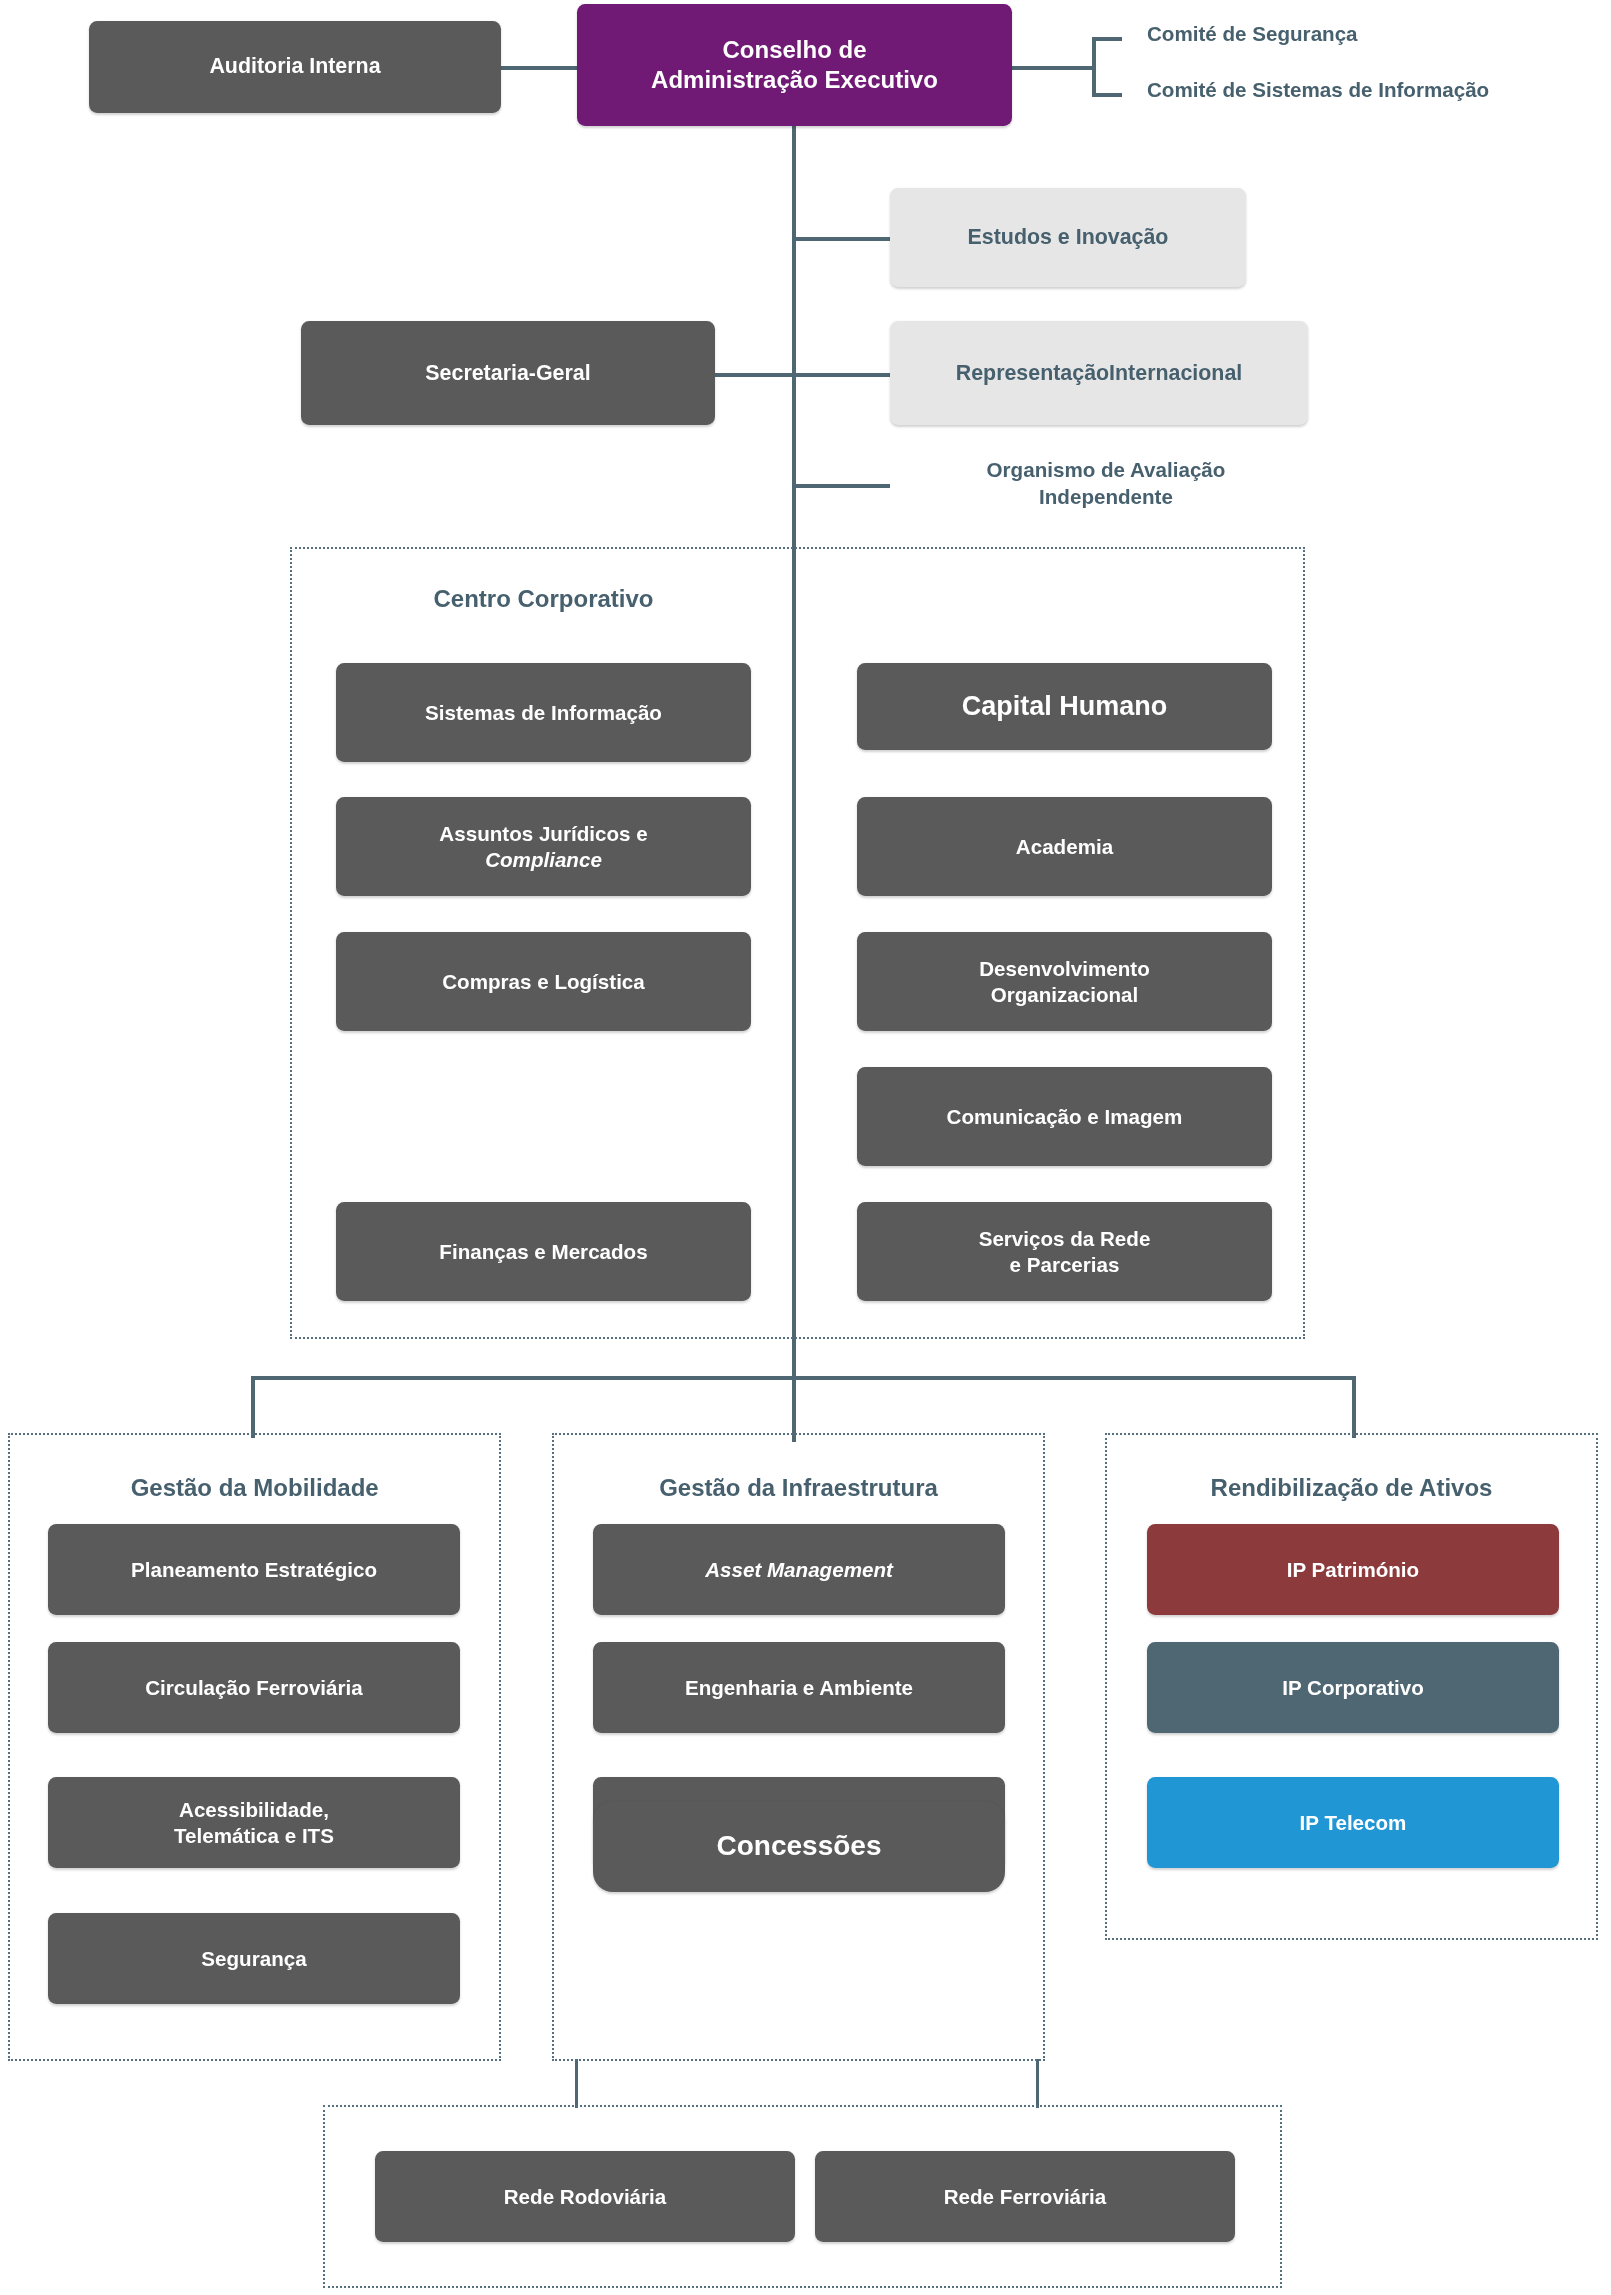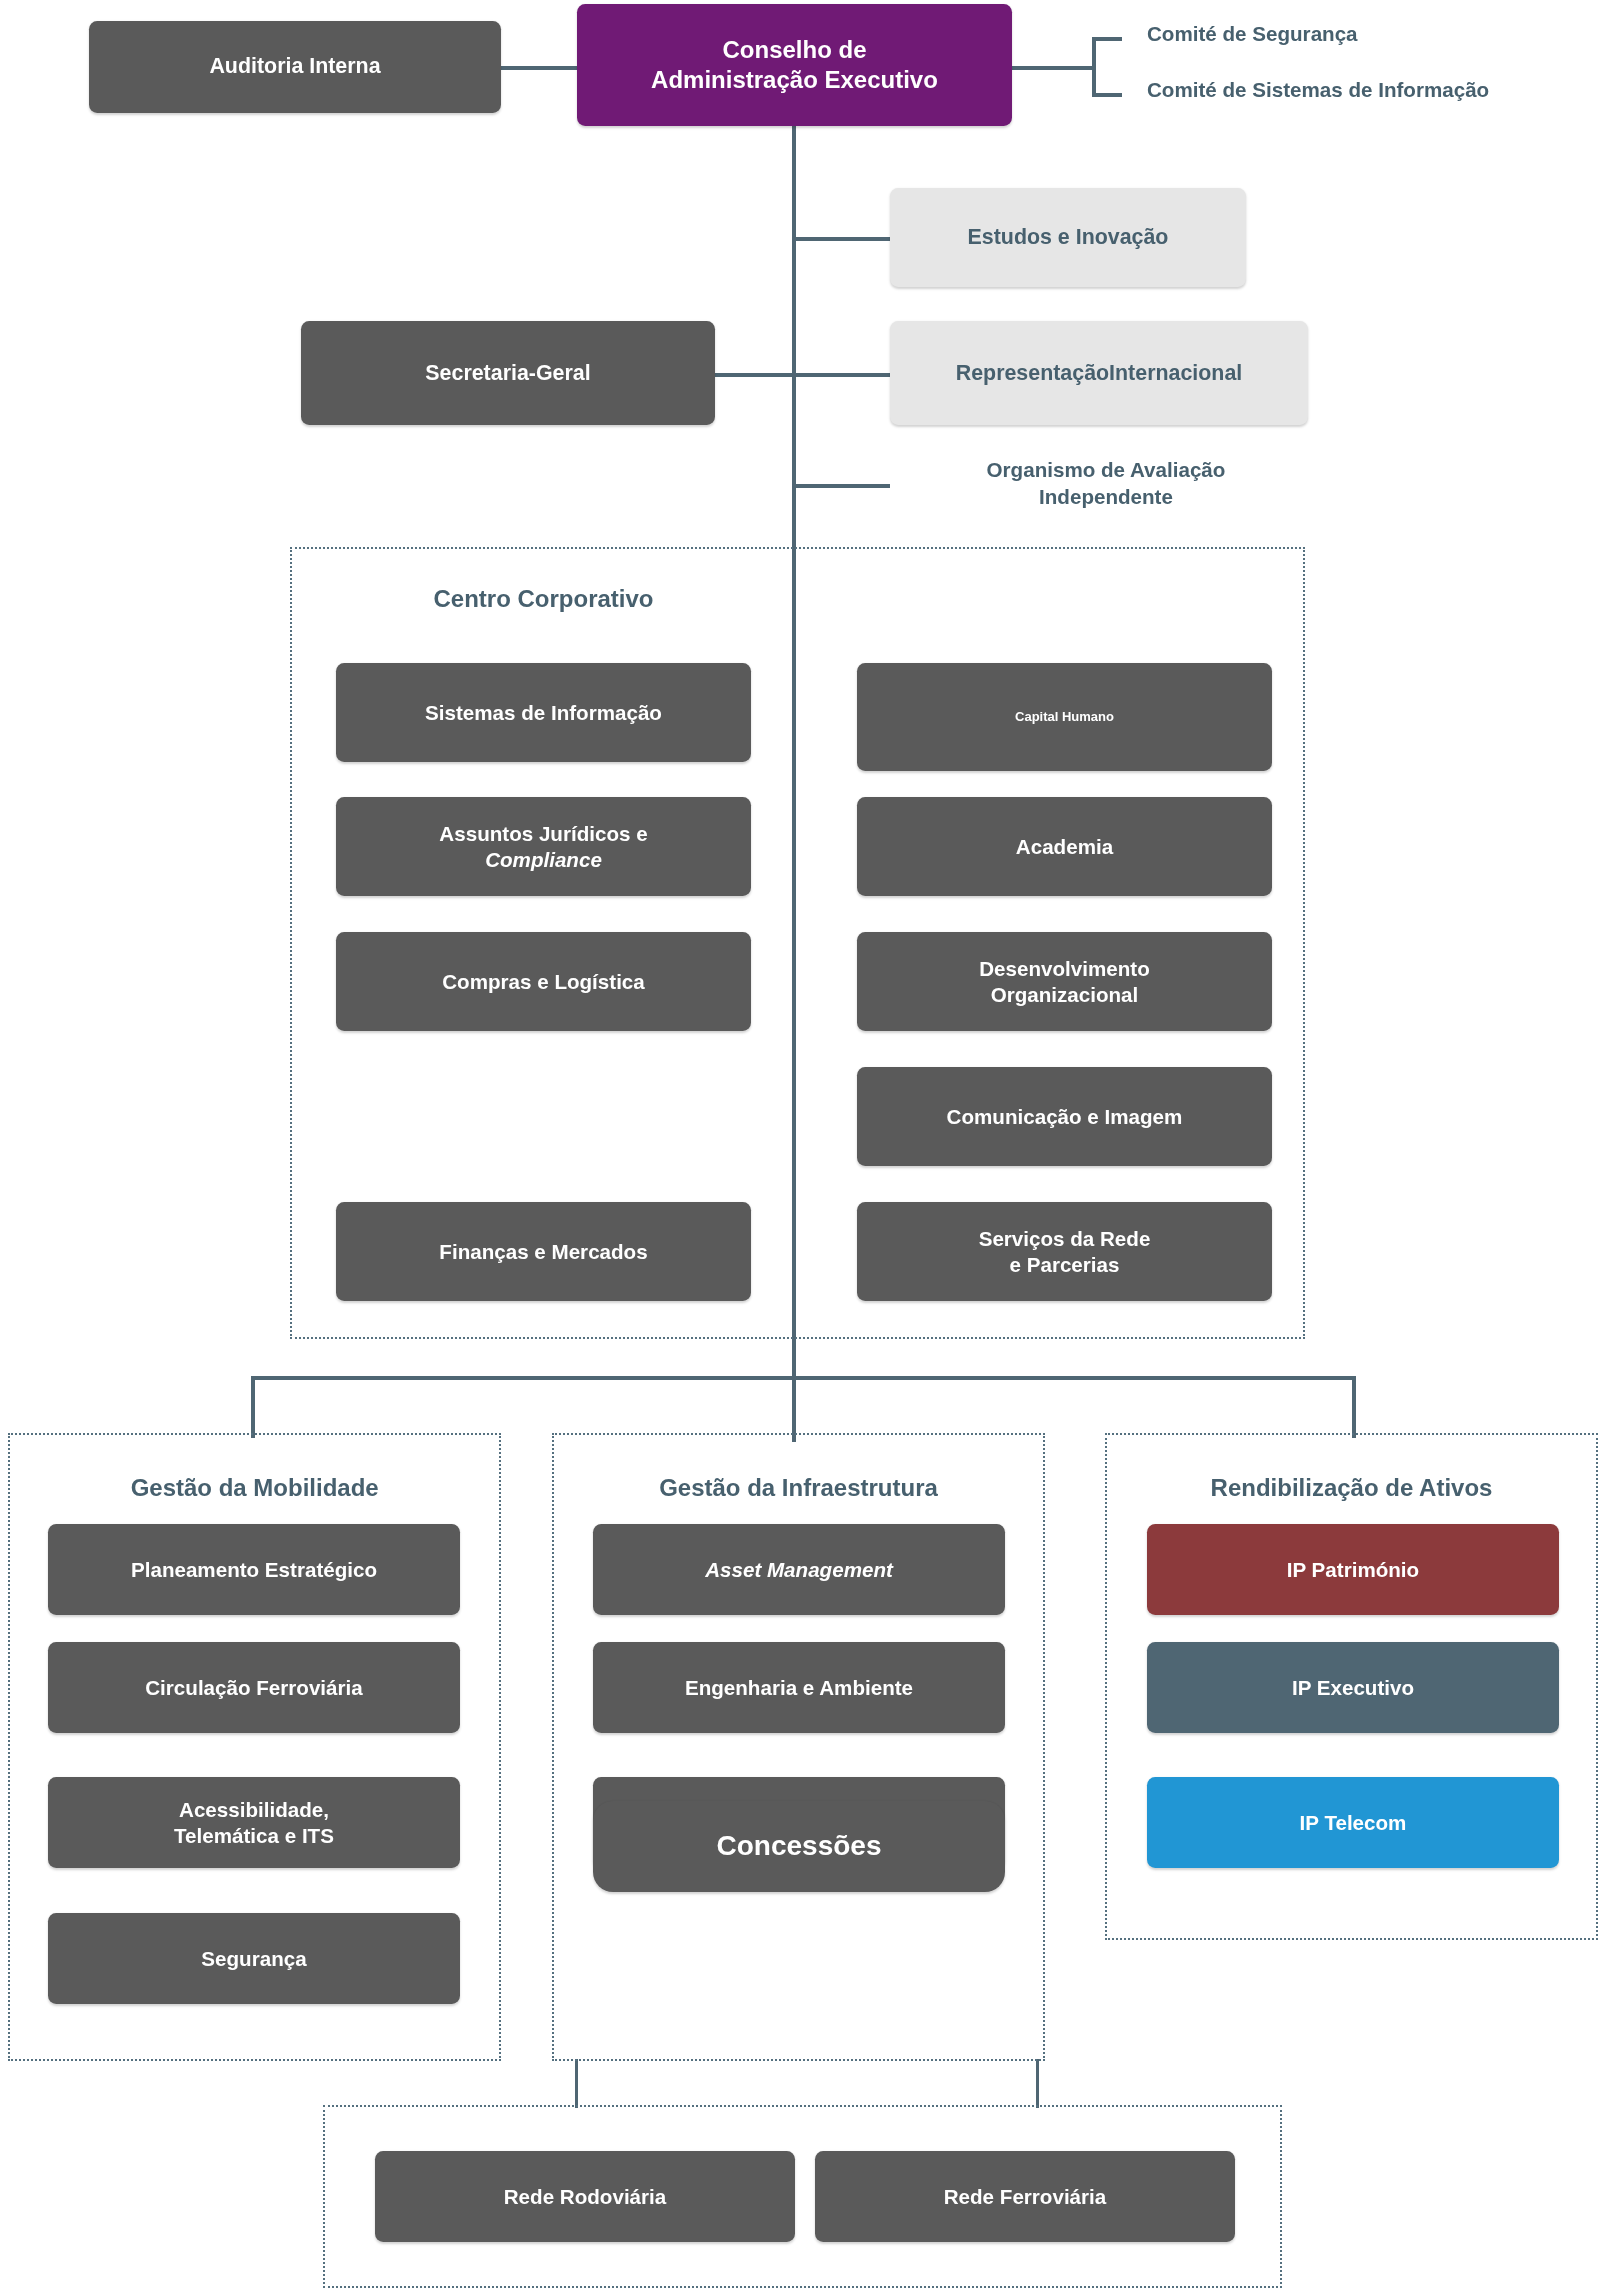--- a/index.html
+++ b/index.html
@@ -145,21 +145,21 @@
     <span>Assuntos Jurídicos e</span>
     <span class="ital">Compliance</span>
   </div>
   <div class="node dark" style="left:336px;top:932px;width:415px;height:99px;font-size:20.6px;">
     <span>Compras e Logística</span>
   </div>
   <div class="node dark" style="left:336px;top:1202px;width:415px;height:99px;font-size:20.6px;">
     <span>Finanças e Mercados</span>
   </div>
 
-  <div class="node dark" style="left:857px;top:663px;width:415px;height:108px;font-size:13px;">
+  <div class="node dark" style="left:857px;top:663px;width:415px;height:87px;font-size:27px;">
     <span>Capital Humano</span>
   </div>
   <div class="node dark" style="left:857px;top:797px;width:415px;height:99px;font-size:20.6px;">
     <span>Academia</span>
   </div>
   <div class="node dark" style="left:857px;top:932px;width:415px;height:99px;font-size:20.6px;flex-direction:column;">
     <span>Desenvolvimento</span>
     <span>Organizacional</span>
   </div>
   <div class="node dark" style="left:857px;top:1067px;width:415px;height:99px;font-size:20.6px;">
@@ -209,21 +209,21 @@
 
   <div class="group" style="left:1105px;top:1433px;width:493px;height:507px;"></div>
   <div class="grouptitle" style="left:1105px;top:1474px;width:493px;font-size:24px;">
     <span>Rendibilização de Ativos</span>
   </div>
 
   <div class="node maroon" style="left:1147px;top:1524px;width:412px;height:91px;font-size:20.6px;">
     <span>IP Património</span>
   </div>
   <div class="node slate" style="left:1147px;top:1642px;width:412px;height:91px;font-size:20.6px;">
-    <span>IP Executivo</span>
+    <span>IP Corporativo</span>
   </div>
   <div class="node blue" style="left:1147px;top:1777px;width:412px;height:91px;font-size:20.6px;">
     <span>IP Telecom</span>
   </div>
 
   <div class="group" style="left:323px;top:2105px;width:959px;height:183px;"></div>
 
   <div class="node dark" style="left:375px;top:2151px;width:420px;height:91px;font-size:20.6px;">
     <span>Rede Rodoviária</span>
   </div>

